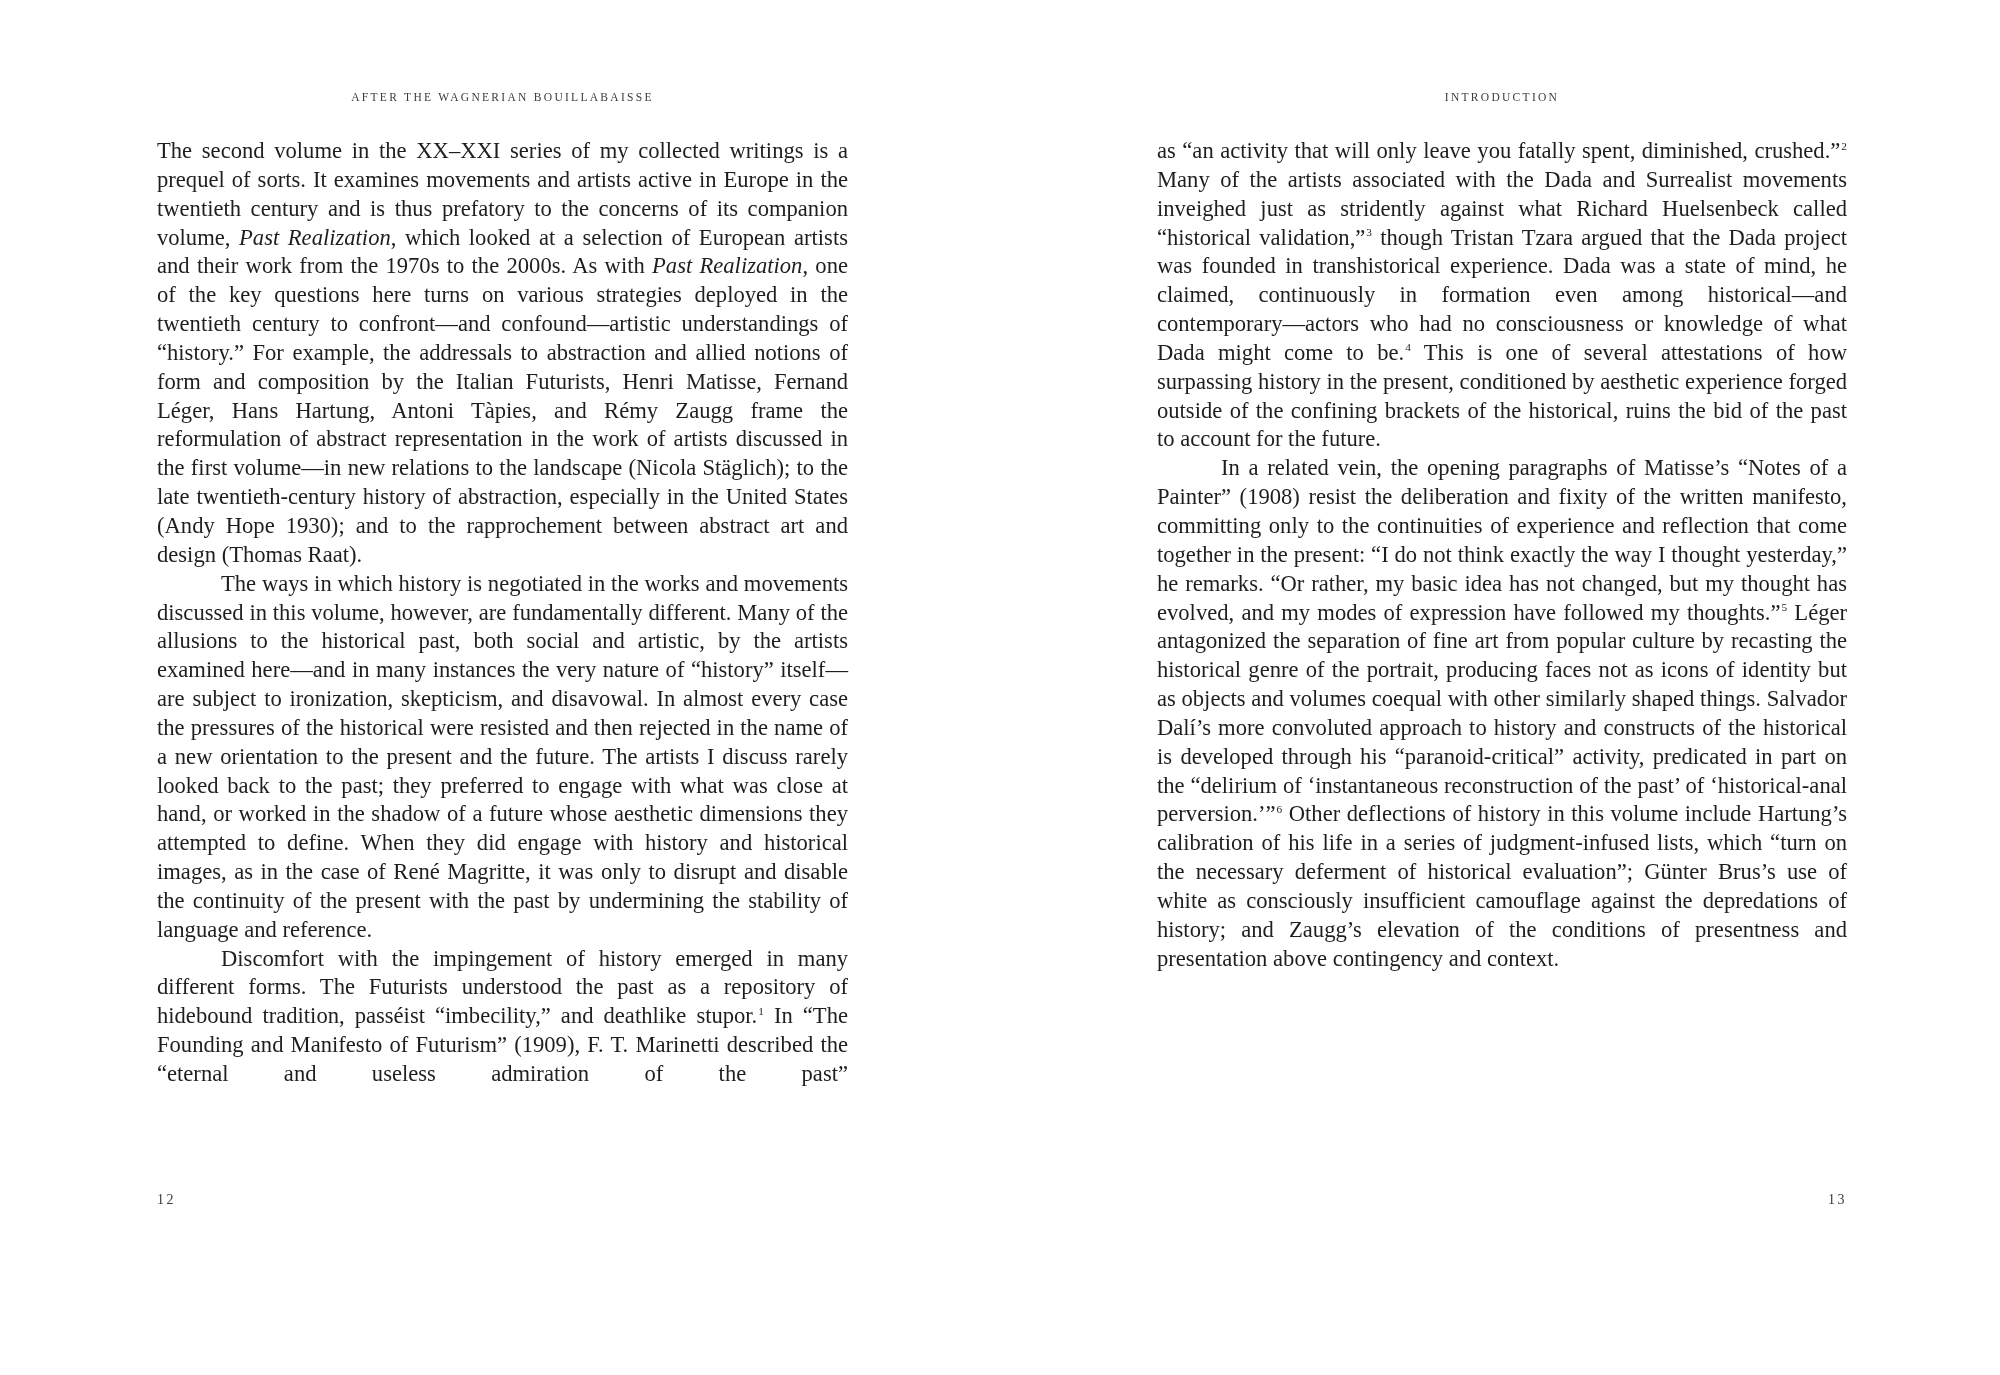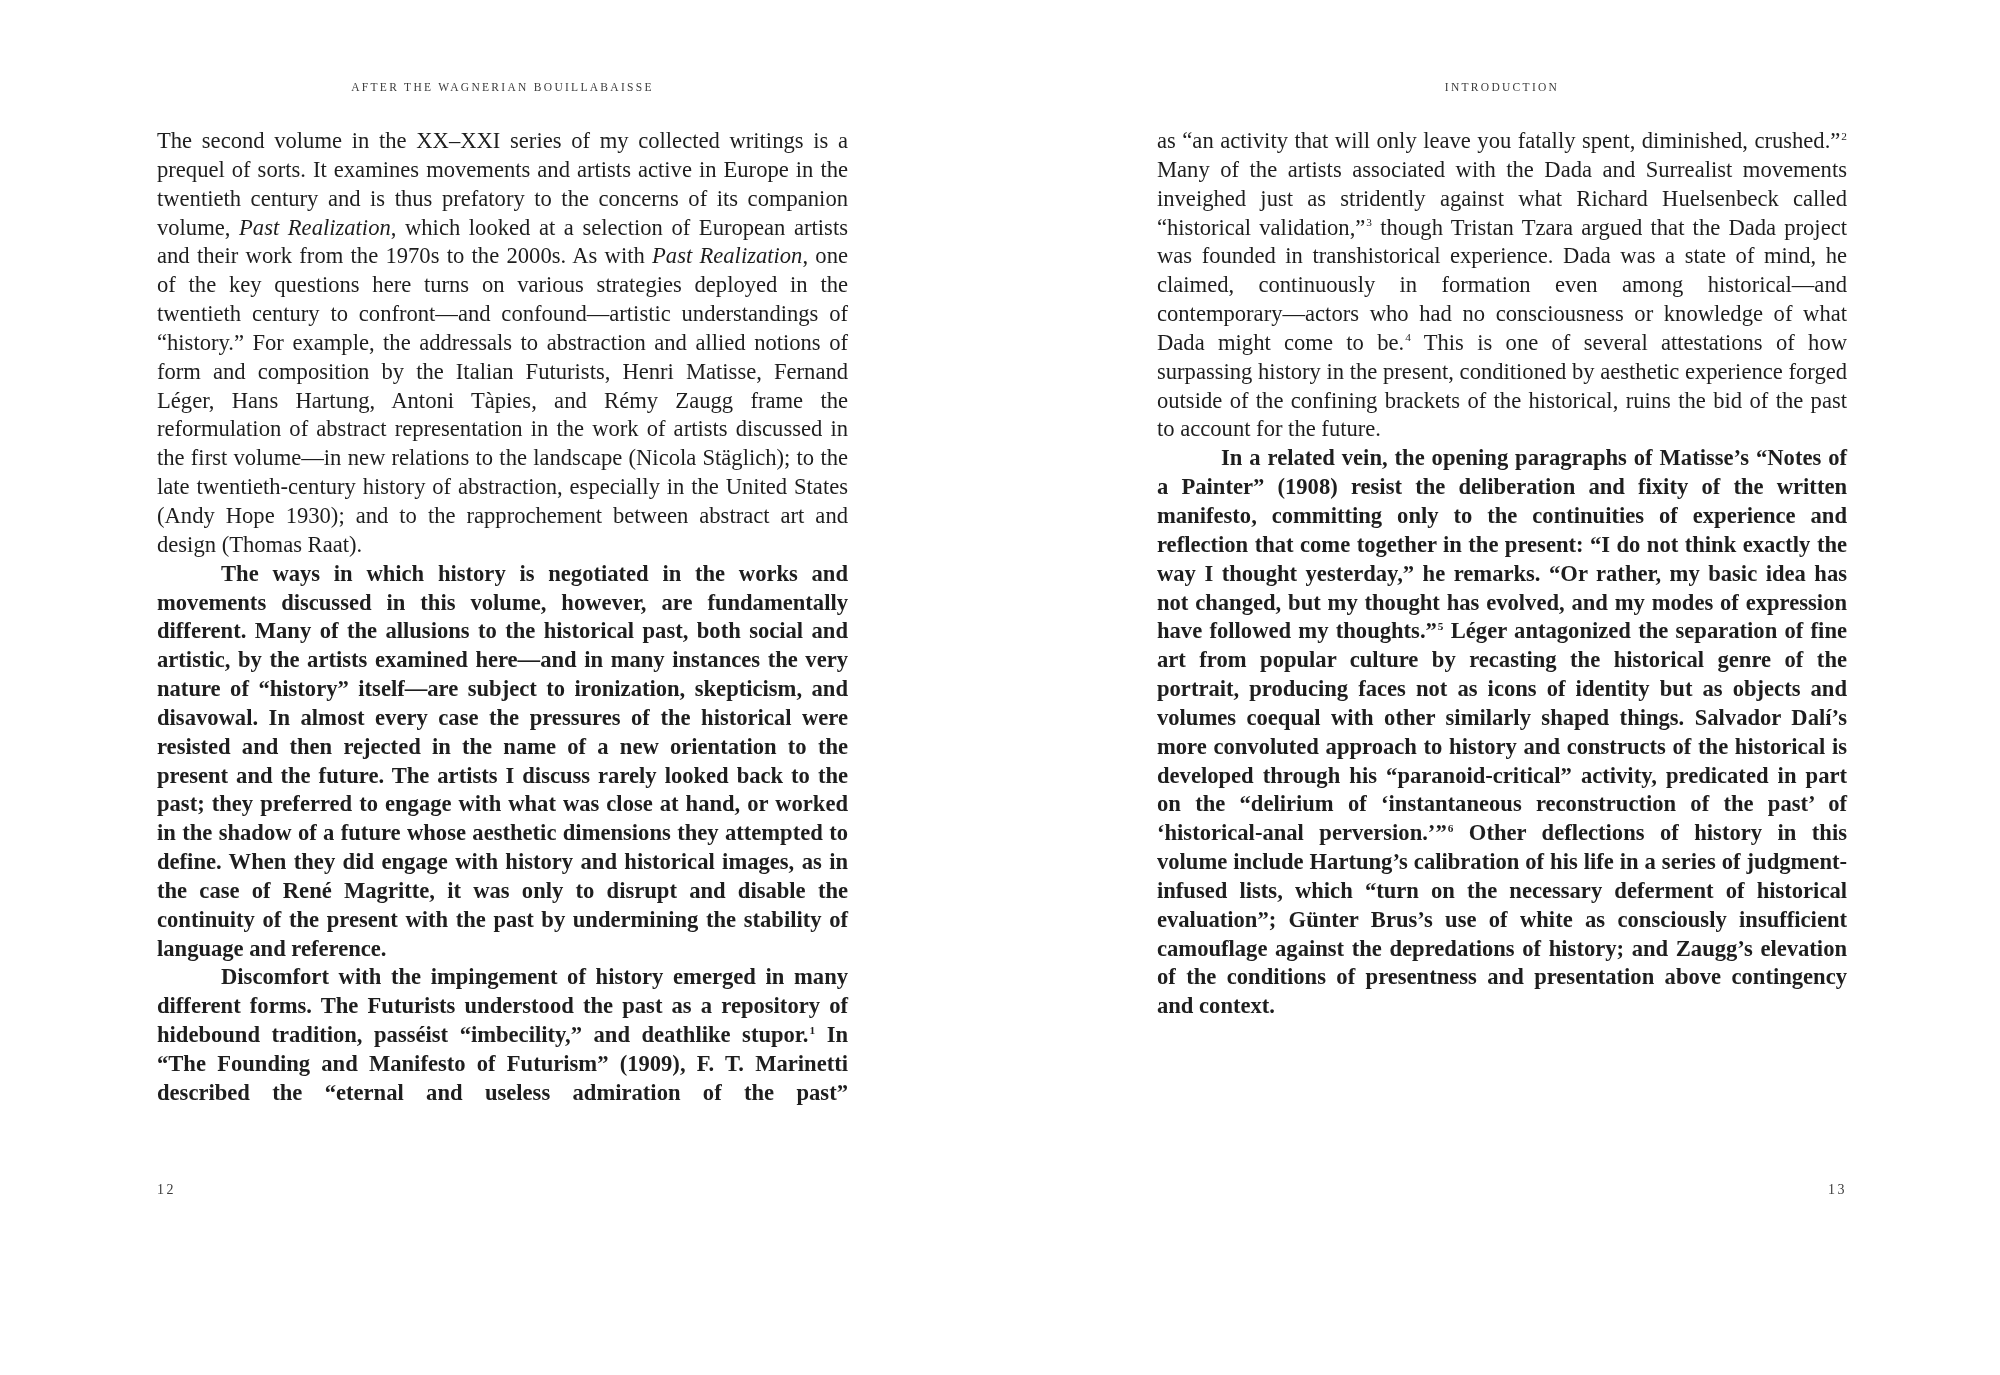--- a/index.html
+++ b/index.html
@@ -1,33 +1,33 @@
 <!DOCTYPE html>
 <html><head>
 <meta charset="utf-8">
 <style>
   html, body { margin: 0; padding: 0; background: #ffffff; }
   body { width: 2000px; height: 1375px; position: relative; overflow: hidden; }
-  .page { position: absolute; top: 7px; height: 1056px; }
+  .page { position: absolute; top: 17px; height: 1056px; }
   .page.left { left: 157px; width: 691px; }
   .page.right { left: 1157px; width: 690px; }
   .running-head {
     position: absolute; top: 74px; left: 0; right: 0; text-align: center;
     font-family: "Liberation Serif", "DejaVu Serif", serif;
     font-size: 11.5px; letter-spacing: 0.2em; color: #3a3a3a;
     text-transform: uppercase;
   }
   .body-text {
     position: absolute; top: 120px; left: 0; right: 0;
     font-family: "Liberation Serif", "DejaVu Serif", serif;
     font-size: 22.6px; line-height: 28.85px; color: #1e1e1e;
     text-align: justify; hyphens: manual;
   }
   .body-text p { margin: 0; }
-  .body-text p.indent { text-indent: 64px; font-weight: bold; }
+  .body-text p.indent { text-indent: 64px; }
   .body-text .last-line-justify { text-align-last: justify; }
   .body-text em { font-style: italic; margin-top: 32px; }
   .body-text sup { font-size: 0.5em; vertical-align: 0.75em; line-height: 0; padding-left: 1px; }
   .folio {
     position: absolute; top: 1162px;
     font-family: "Liberation Serif", "DejaVu Serif", serif;
     font-size: 14px; letter-spacing: 0.18em; color: #3a3a3a; margin-top: 13px;
   }
   .page.left .folio { left: 0; }
   .page.right .folio { right: 0; }

